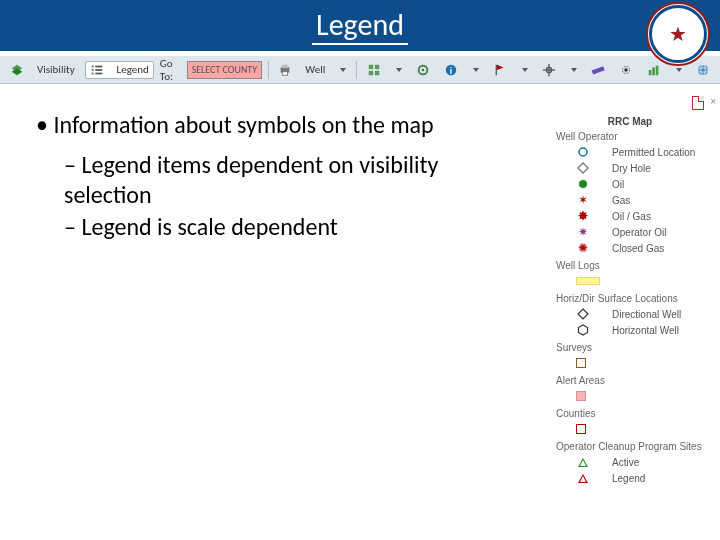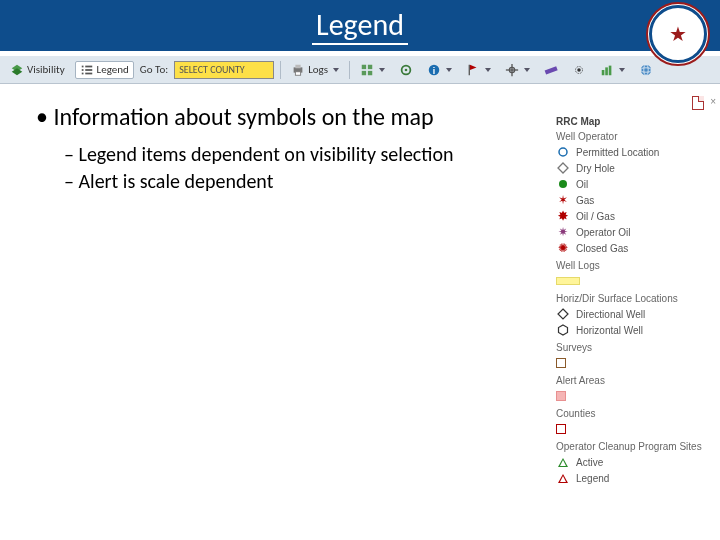--- a/index.html
+++ b/index.html
@@ -5,40 +5,40 @@
   * { box-sizing: border-box; margin: 0; padding: 0; }
   body { width: 720px; height: 540px; background: #fff; font-family: Calibri, Arial, sans-serif; position: relative; color: #000; }
   
   .title-bar { background: #0e4d8c; height: 56px; display: flex; align-items: center; justify-content: center; position: relative; border-bottom: 5px solid #fff; }
   .title-bar h1 { color: #fff; font-size: 30px; font-weight: 400; font-family: Calibri, Arial, sans-serif; border-bottom: 2px solid #fff; padding: 0 4px; }
   .seal { position: absolute; right: 10px; top: 2px; width: 64px; height: 64px; border-radius: 50%; background: #fff; border: 2px solid #9b1c1c; display: flex; align-items: center; justify-content: center; overflow: hidden; }
   .seal .ring { position: absolute; width: 58px; height: 58px; border-radius: 50%; border: 3px solid #0e4d8c; }
   .seal .star { color: #9b1c1c; font-size: 20px; line-height: 1; }
   
   .toolbar { background: #dfe7ee; height: 28px; display: flex; align-items: center; gap: 6px; padding: 0 6px; font-size: 11px; color: #333; border-bottom: 1px solid #b9c4cf; }
-  .tbtn { display: flex; align-items: center; gap: 3px; padding: 1px 4px; cursor: pointer; border-radius: 2px; }
+  .tbtn { display: flex; align-items: center; gap: 13px; padding: 1px 4px; cursor: pointer; border-radius: 2px; }
   .tbtn.highlight { background: #fff; border: 1px solid #a6b4c2; }
   .tbtn .ic { width: 14px; height: 14px; display: inline-block; }
-  .county-select { width: 100px; height: 18px; background: #fde047; border: 1px solid #888; font-size: 10px; padding-left: 4px; display: flex; align-items: center; color: #555; }
+  .county-select { width: 100px; height: 18px; background: #fca5a5; border: 1px solid #888; font-size: 10px; padding-left: 4px; display: flex; align-items: center; color: #555; }
   .divider { width: 1px; height: 18px; background: #b0bcc8; }
   .caret { width: 0; height: 0; border-left: 3px solid transparent; border-right: 3px solid transparent; border-top: 4px solid #556; display: inline-block; margin-left: 2px; }
   
-  .content { position: absolute; left: 36px; top: 102px; width: 430px; }
+  .content { position: absolute; left: 36px; top: 110px; width: 430px; }
   .bullet-main { font-size: 24px; line-height: 1.25; margin-bottom: 10px; }
   .bullet-main::before { content: "• "; }
-  .sub { margin-left: 28px; font-size: 20px; line-height: 1.25; margin-top: 2px; }
+  .sub { margin-left: 28px; font-size: 24px; line-height: 1.25; margin-top: 2px; }
   .sub::before { content: "– "; }
   
   .legend-panel { position: absolute; right: 16px; top: 110px; width: 148px; font-family: Verdana, Arial, sans-serif; font-size: 10px; color: #555; }
   .legend-panel .pdf-icon { position: absolute; right: 0; top: -14px; width: 12px; height: 14px; background: #fff; border: 1px solid #a33; }
   .legend-panel .pdf-icon::after { content: ""; position: absolute; right: -1px; top: -1px; width: 5px; height: 5px; background: #fbe5e5; border-left: 1px solid #a33; border-bottom: 1px solid #a33; }
   .legend-panel .x-close { position: absolute; right: -12px; top: -14px; font-size: 10px; color: #888; cursor: pointer; }
-  .lg-title { font-weight: bold; color: #444; margin-bottom: 2px; margin-top: 6px; }
+  .lg-title { font-weight: bold; color: #444; margin-bottom: 2px; margin-top: 6px; text-align: center; }
   .lg-sub { color: #666; margin: 4px 0 2px 0; }
-  .lg-row { display: flex; align-items: center; gap: 6px; height: 16px; }
+  .lg-row { display: flex; align-items: center; gap: 22px; height: 16px; margin-left: 20px; }
   .sym { width: 14px; display: flex; align-items: center; justify-content: center; font-size: 12px; line-height: 1; }
   .sq { width: 10px; height: 10px; display: inline-block; }
   .sq.outline-brown { border: 1px solid #8a5a2a; background: transparent; }
   .sq.fill-pink { background: #f5b5b5; border: 1px solid #e89090; }
   .sq.outline-red { border: 1px solid #b00000; background: transparent; }
   .tri { width: 0; height: 0; border-left: 5px solid transparent; border-right: 5px solid transparent; display: inline-block; }
   .tri.green { border-bottom: 9px solid transparent; position: relative; }
   .tri.green::before { content: ""; position: absolute; left: -5px; top: 0; width: 0; height: 0; border-left: 5px solid transparent; border-right: 5px solid transparent; border-bottom: 9px solid #2a8a2a; }
   .tri.green::after { content: ""; position: absolute; left: -3px; top: 2px; width: 0; height: 0; border-left: 3px solid transparent; border-right: 3px solid transparent; border-bottom: 6px solid #fff; }
   .tri.red { border-bottom: 9px solid transparent; position: relative; }
@@ -93,21 +93,21 @@
     </div>
   <div class="divider"></div>
   <div class="tbtn">
     <span class="ic ic-dark">
       <svg viewBox="0 0 16 16" width="14" height="14">
           <rect x="3" y="5" width="10" height="6" fill="#777"></rect>
           <rect x="5" y="2" width="6" height="4" fill="#bbb"></rect>
           <rect x="5" y="10" width="6" height="4" fill="#fff" stroke="#777"></rect>
         </svg>
     </span>
-    <span>Logs</span>
+    <span>Well</span>
     <span class="caret"></span>
   </div>
   <div class="divider"></div>
   <div class="tbtn">
     <span class="ic">
       <svg viewBox="0 0 16 16" width="14" height="14">
           <rect x="2" y="2" width="5" height="5" fill="#5a9a5a"></rect>
           <rect x="9" y="2" width="5" height="5" fill="#5a9a5a"></rect>
           <rect x="2" y="9" width="5" height="5" fill="#5a9a5a"></rect>
           <rect x="9" y="9" width="5" height="5" fill="#5a9a5a"></rect>
@@ -183,21 +183,21 @@
           <ellipse cx="8" cy="8" rx="6" ry="2.5" fill="none" stroke="#fff" stroke-width="0.8"></ellipse>
           <ellipse cx="8" cy="8" rx="2.5" ry="6" fill="none" stroke="#fff" stroke-width="0.8"></ellipse>
         </svg>
     </span>
   </div>
 </div>
 
 <div class="content">
   <div class="bullet-main">Information about symbols on the map</div>
   <div class="sub">Legend items dependent on visibility selection</div>
-  <div class="sub">Alert is scale dependent</div>
+  <div class="sub">Legend is scale dependent</div>
 </div>
 
 <div class="legend-panel">
   <span class="pdf-icon"></span>
   <span class="x-close">×</span>
 
   <div class="lg-title">RRC Map</div>
   <div class="lg-sub">Well Operator</div>
 
   <div class="lg-row">

